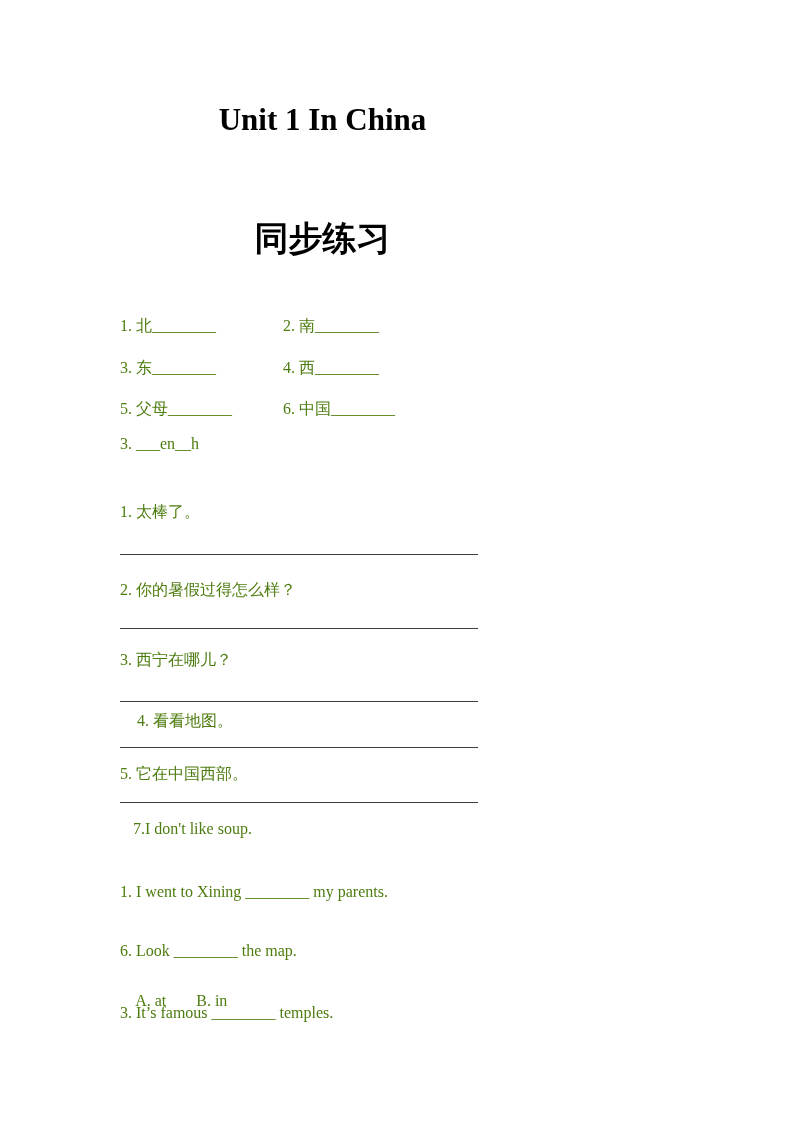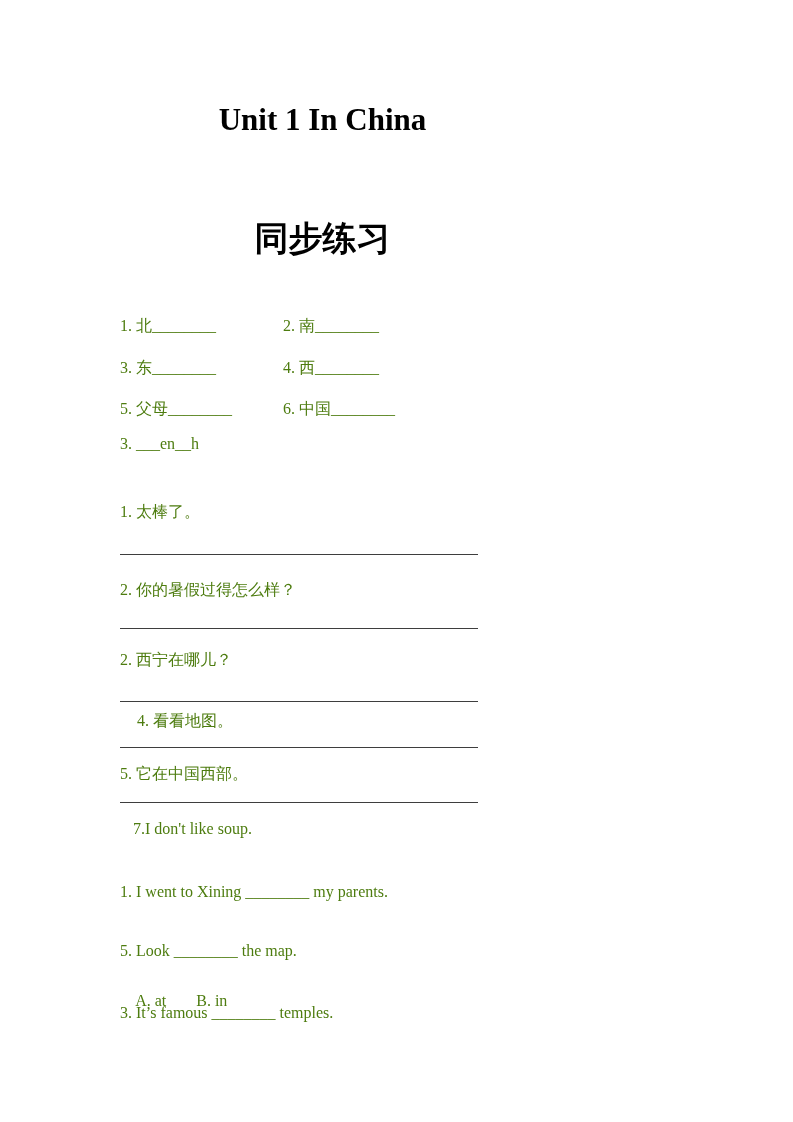--- a/index.html
+++ b/index.html
@@ -69,33 +69,33 @@
   <span class="txt" style="left:120px; top:399px">5. 父母________</span>
   <span class="txt" style="left:283px; top:399px">6. 中国________</span>
   <span class="txt" style="left:120px; top:434px">3. ___en__h</span>
 
   <span class="txt" style="left:120px; top:502px">1. 太棒了。</span>
   <div class="answer-line" style="top:554px"></div>
 
   <span class="txt" style="left:120px; top:580px">2. 你的暑假过得怎么样？</span>
   <div class="answer-line" style="top:628px"></div>
 
-  <span class="txt" style="left:120px; top:650px">2. 西宁在哪儿？</span>
+  <span class="txt" style="left:120px; top:650px">3. 西宁在哪儿？</span>
   <div class="answer-line" style="top:701px"></div>
 
   <span class="txt" style="left:137px; top:711px">4. 看看地图。</span>
   <div class="answer-line" style="top:747px"></div>
 
   <span class="txt" style="left:120px; top:764px">5. 它在中国西部。</span>
   <div class="answer-line" style="top:802px"></div>
 
   <span class="txt" style="left:133px; top:819px">7.I don't like soup.</span>
 
   <span class="txt" style="left:120px; top:882px">1. I went to Xining ________ my parents.</span>
 
-  <span class="txt" style="left:120px; top:941px">5. Look ________ the map.</span>
+  <span class="txt" style="left:120px; top:941px">6. Look ________ the map.</span>
   <div class="txt" style="left:120px; top:971px">
     <span>A. at</span><span class="opt-b">B. in</span>
   </div>
 
   <span class="txt" style="left:120px; top:1003px">3. It’s famous ________ temples.</span>
 
 </div>
 
 </body></html>

